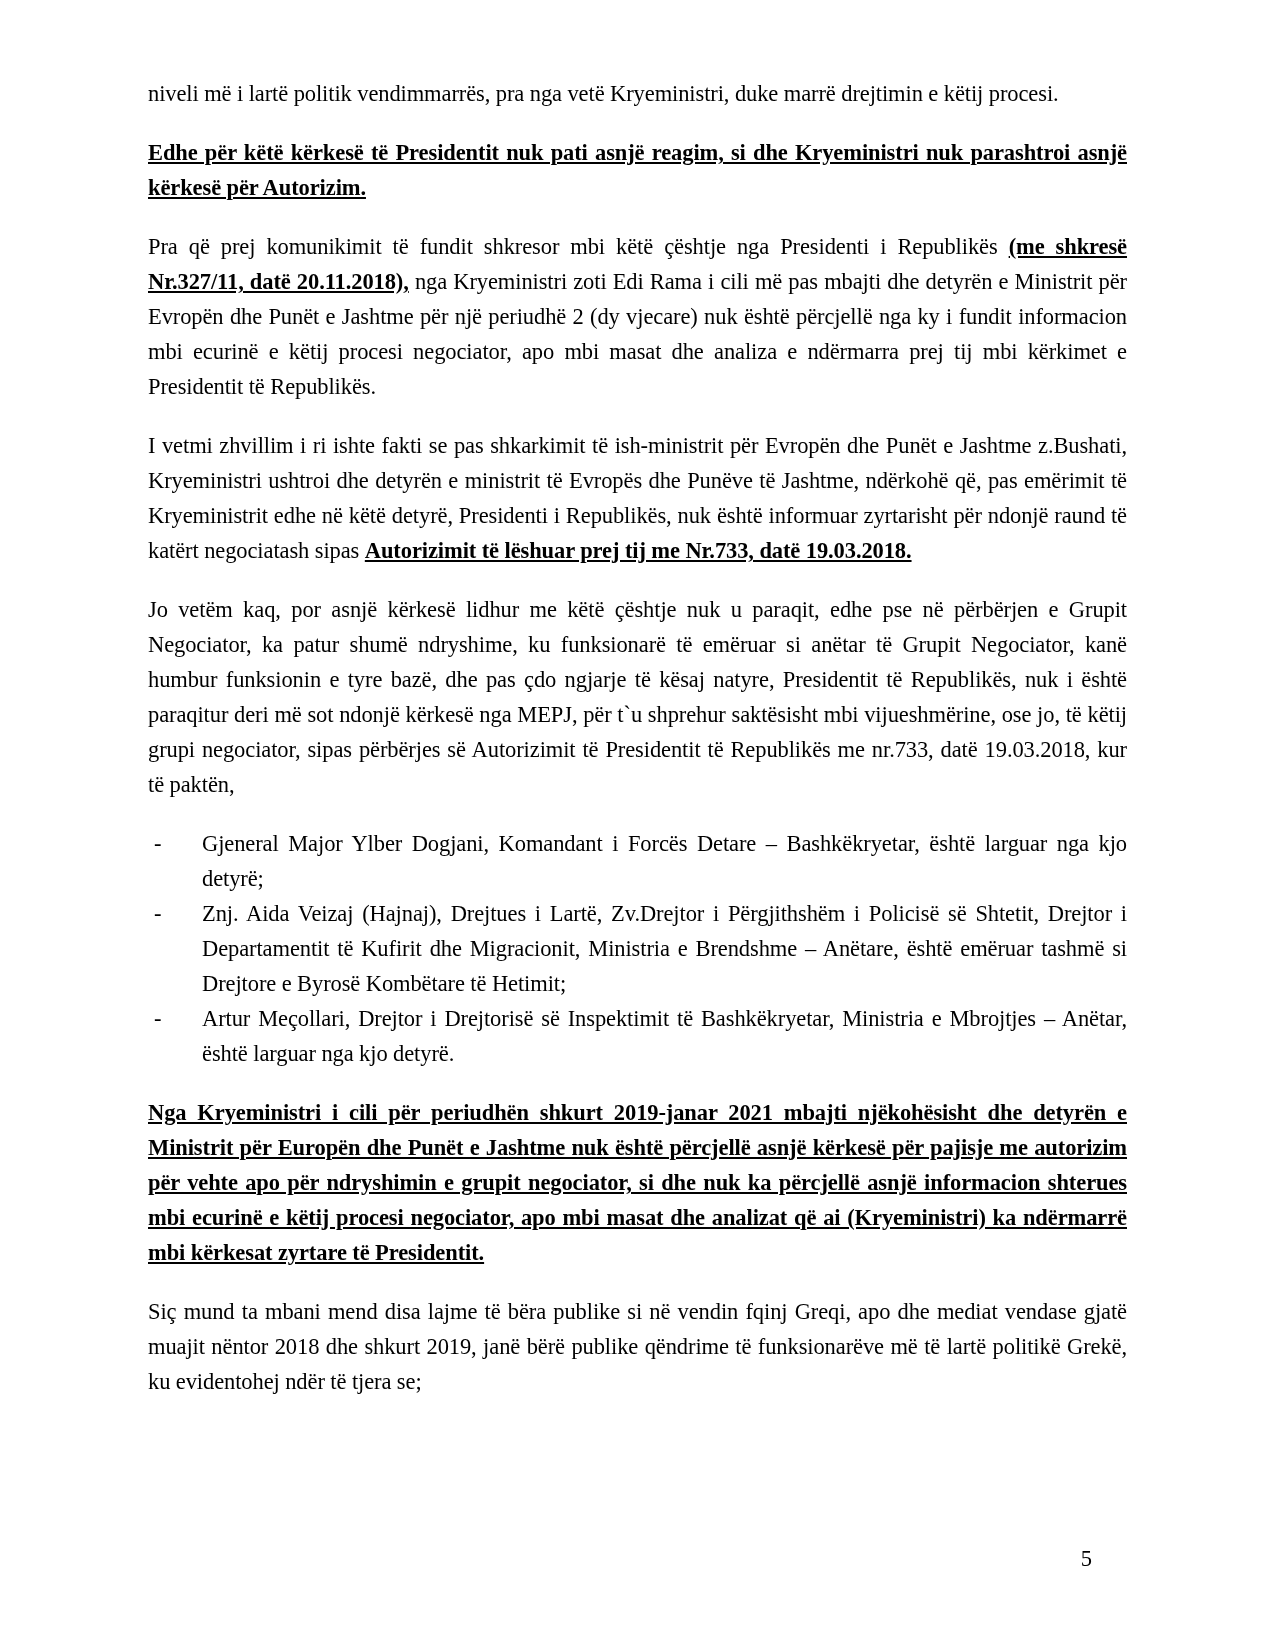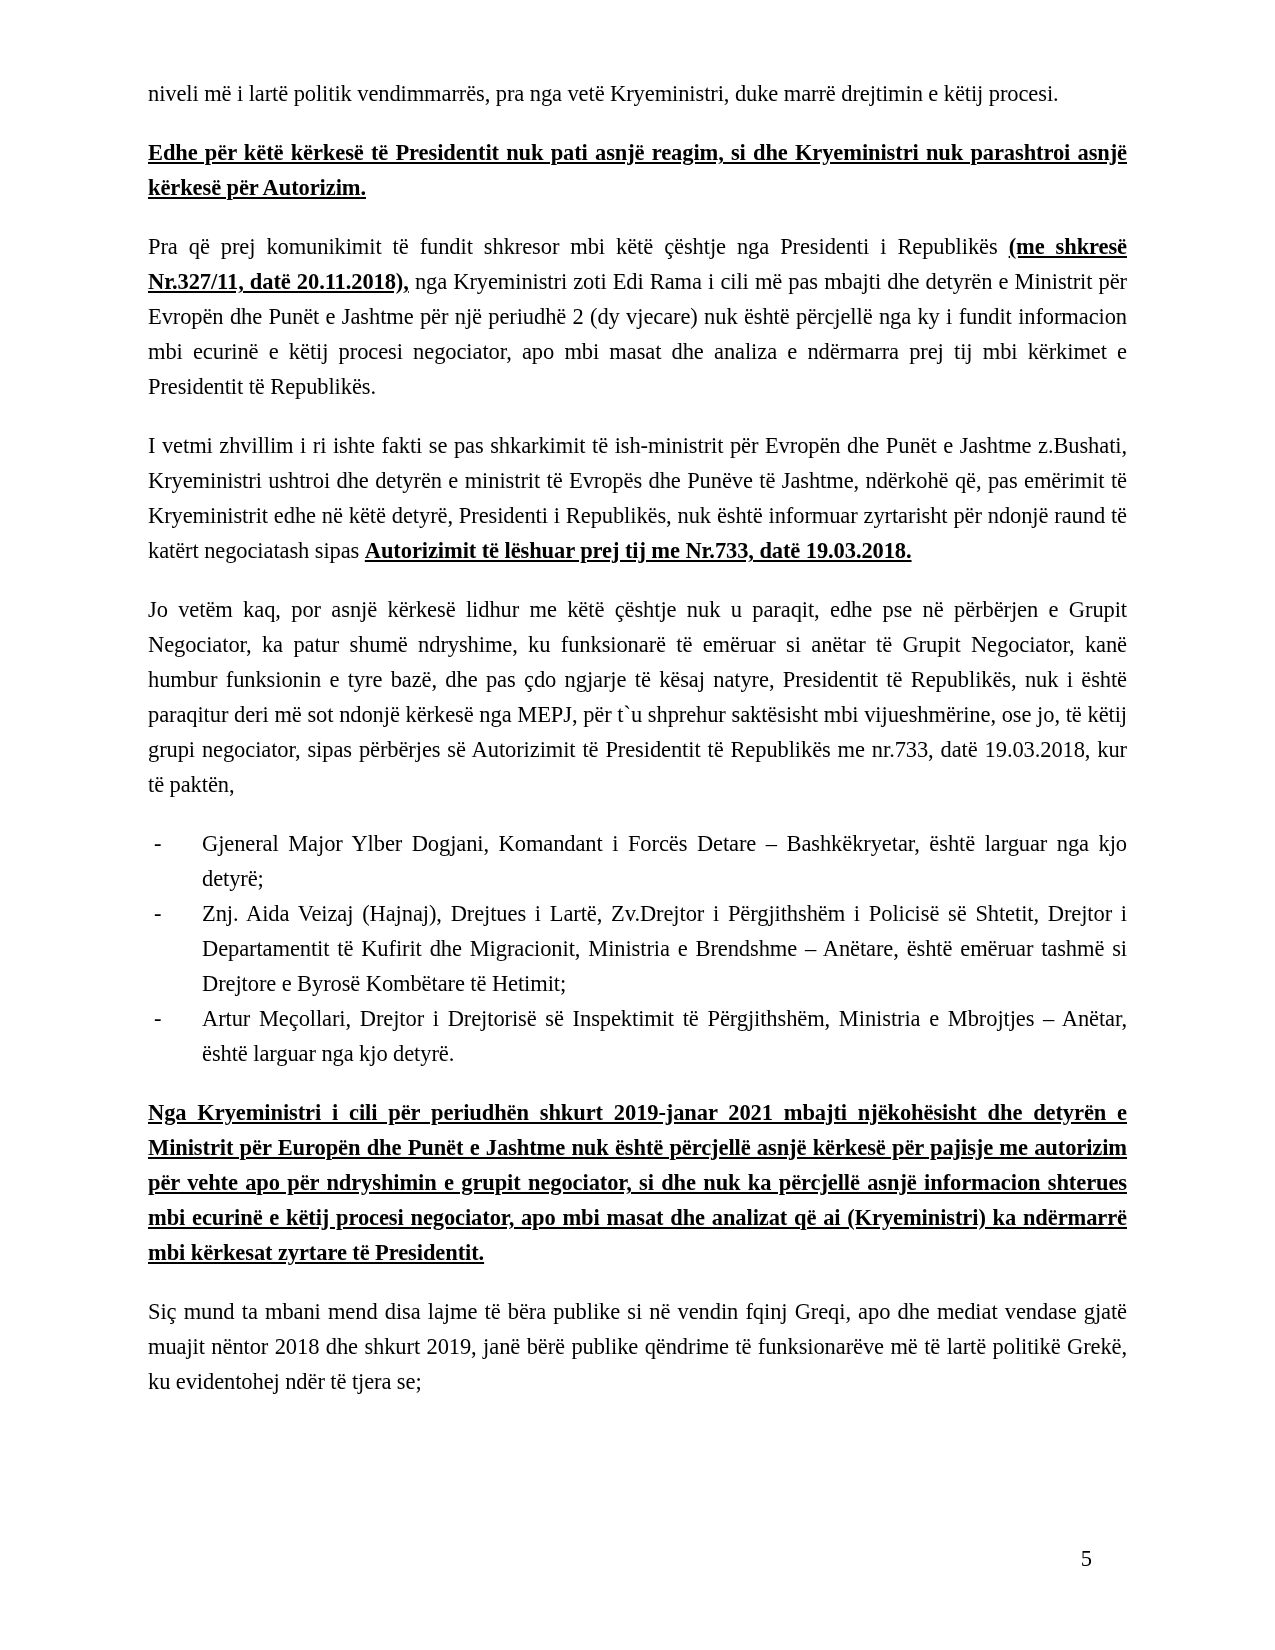--- a/index.html
+++ b/index.html
@@ -74,21 +74,21 @@
       <div class="list-item">
         <span class="marker">-</span>
         <span class="li-text">Gjeneral Major Ylber Dogjani, Komandant i Forcës Detare – Bashkëkryetar, është larguar nga kjo detyrë;</span>
       </div>
       <div class="list-item">
         <span class="marker">-</span>
         <span class="li-text">Znj. Aida Veizaj (Hajnaj), Drejtues i Lartë, Zv.Drejtor i Përgjithshëm i Policisë së Shtetit, Drejtor i Departamentit të Kufirit dhe Migracionit, Ministria e Brendshme – Anëtare, është emëruar tashmë si Drejtore e Byrosë Kombëtare të Hetimit;</span>
       </div>
       <div class="list-item">
         <span class="marker">-</span>
-        <span class="li-text">Artur Meçollari, Drejtor i Drejtorisë së Inspektimit të Përgjithshëm, Ministria e Mbrojtjes – Anëtar, është larguar nga kjo detyrë.</span>
+        <span class="li-text">Artur Meçollari, Drejtor i Drejtorisë së Inspektimit të Bashkëkryetar, Ministria e Mbrojtjes – Anëtar, është larguar nga kjo detyrë.</span>
       </div>
     </div>
 
     <p class="para bold"><span>Nga Kryeministri i cili për periudhën shkurt 2019-janar 2021 mbajti njëkohësisht dhe detyrën e Ministrit për Europën dhe Punët e Jashtme nuk është përcjellë asnjë kërkesë për pajisje me autorizim për vehte apo për ndryshimin e grupit negociator, si dhe nuk ka përcjellë asnjë informacion shterues mbi ecurinë e këtij procesi negociator, apo mbi masat dhe analizat që ai (Kryeministri) ka ndërmarrë mbi kërkesat zyrtare të Presidentit.</span></p>
 
     <p class="para"><span>Siç mund ta mbani mend disa lajme të bëra publike si në vendin fqinj Greqi, apo dhe mediat vendase gjatë muajit nëntor 2018 dhe shkurt 2019, janë bërë publike qëndrime të funksionarëve më të lartë politikë Grekë, ku evidentohej ndër të tjera se;</span></p>
 
   </div>
 
   <div class="page-number">5</div>

